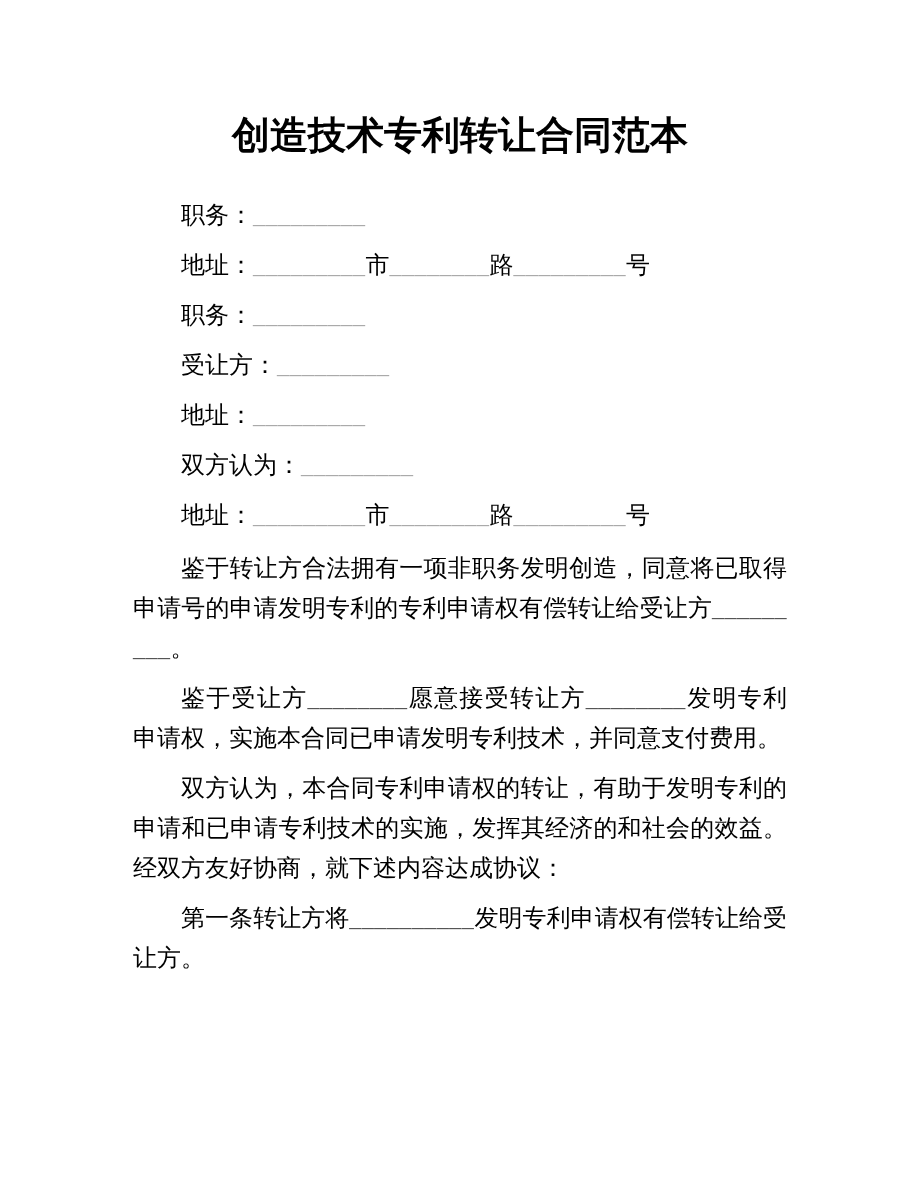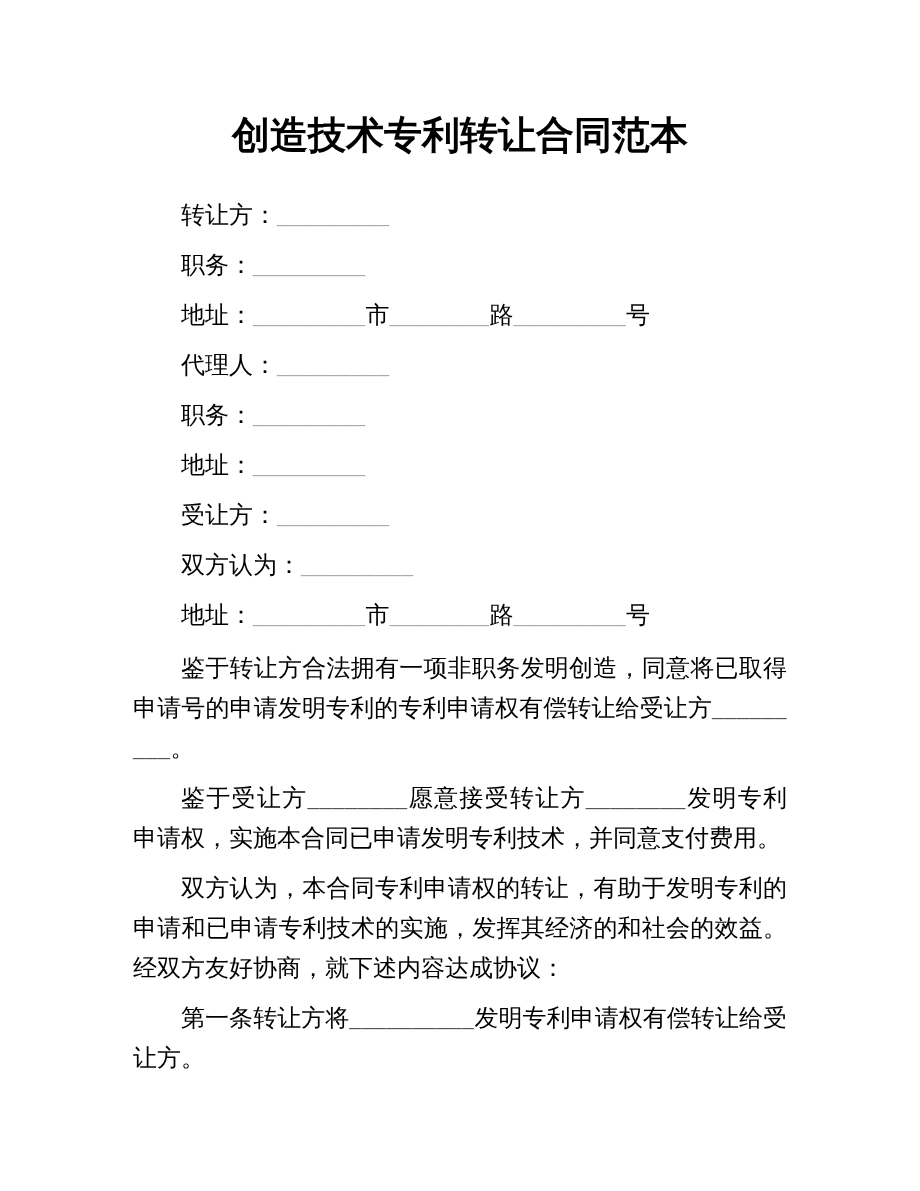--- a/index.html
+++ b/index.html
@@ -56,33 +56,31 @@
     letter-spacing: 0.5px;
   }
 </style>
 </head>
 <body>
 
 <div class="page">
 
   <h1 class="doc-title">创造技术专利转让合同范本</h1>
 
-  <p class="form-line"><span>转让方：</span><span class="blank-light">_________</span></p>
 
   <p class="form-line"><span>职务：</span><span class="blank-light">_________</span></p>
 
   <p class="form-line"><span>地址：</span><span class="blank-light">_________</span><span>市</span><span class="blank-light">________</span><span>路</span><span class="blank-light">_________</span><span>号</span></p>
 
-  <p class="form-line"><span>代理人：</span><span class="blank-light">_________</span></p>
 
   <p class="form-line"><span>职务：</span><span class="blank-light">_________</span></p>
 
+  <p class="form-line"><span>受让方：</span><span class="blank-light">_________</span></p>
+
   <p class="form-line"><span>地址：</span><span class="blank-light">_________</span></p>
-
-  <p class="form-line"><span>受让方：</span><span class="blank-light">_________</span></p>
 
   <p class="form-line"><span>双方认为：</span><span class="blank-light">_________</span></p>
 
 
   <p class="form-line"><span>地址：</span><span class="blank-light">_________</span><span>市</span><span class="blank-light">________</span><span>路</span><span class="blank-light">_________</span><span>号</span></p>
 
   <p class="para"><span>鉴于转让方合法拥有一项非职务发明创造，同意将已取得申请号的申请发明专利的专利申请权有偿转让给受让方</span><span class="blank-dark">_________</span><span>。</span></p>
 
   <p class="para"><span>鉴于受让方</span><span class="blank-dark">________</span><span>愿意接受转让方</span><span class="blank-dark">________</span><span>发明专利申请权，实施本合同已申请发明专利技术，并同意支付费用。</span></p>
 

